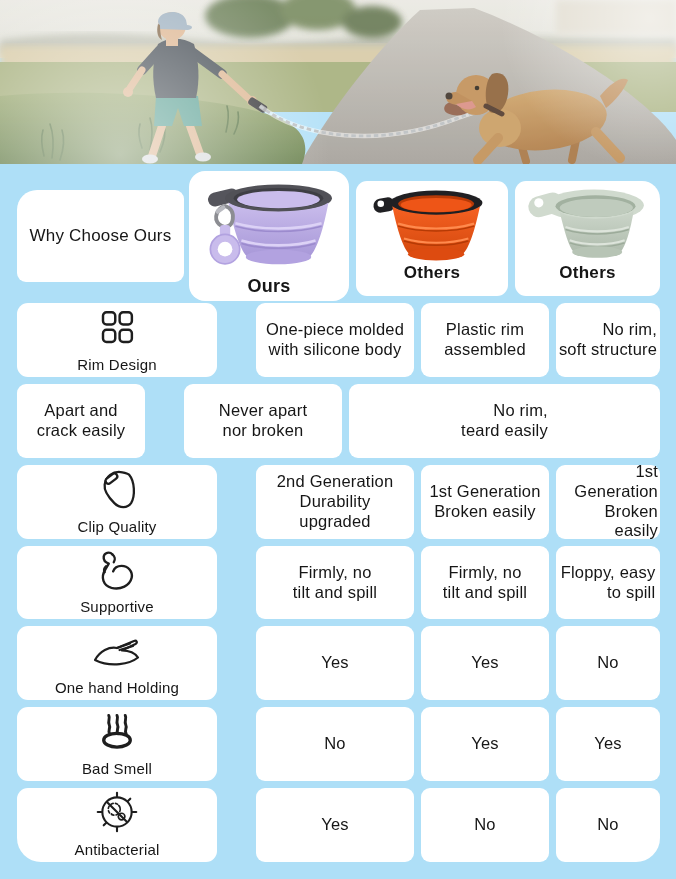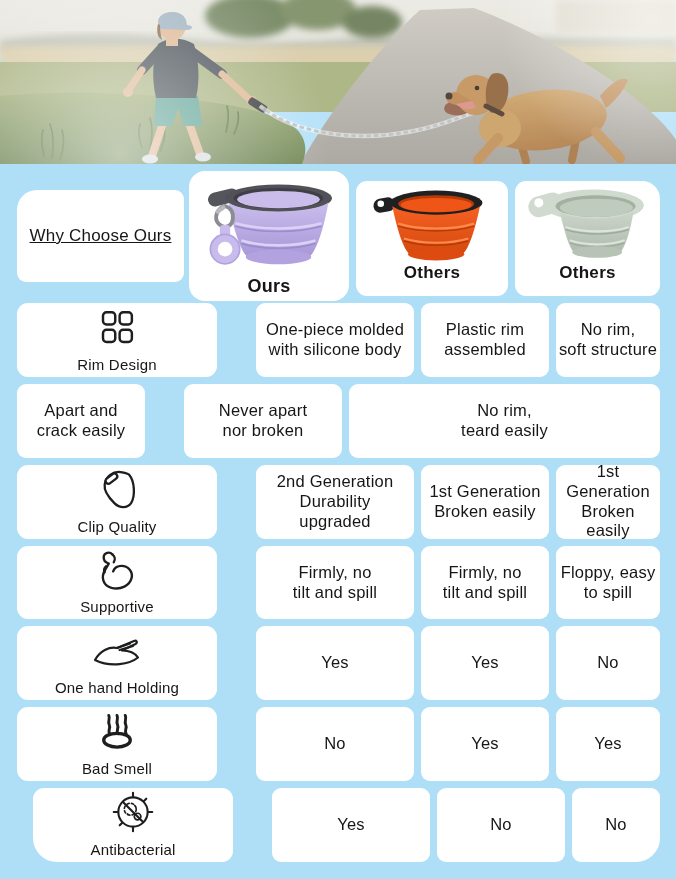--- a/index.html
+++ b/index.html
@@ -3,40 +3,40 @@
 <meta charset="utf-8">
 <style>
   html,body{margin:0;padding:0;}
   body{font-family:"Liberation Sans","DejaVu Sans",sans-serif;background:#ffffff;}
   .page{position:relative;width:676px;height:879px;overflow:hidden;background:#aedff7;}
   .hero{position:absolute;left:0;top:0;width:676px;height:164px;display:block;}
   .board{position:absolute;left:0;top:164px;right:0;bottom:0;}
   .cell{background:#ffffff;border-radius:9px;box-sizing:border-box;color:#161616;}
   
   .why-cell{position:absolute;left:17px;top:26px;width:167px;height:92px;border-top-left-radius:20px;
-            display:flex;align-items:center;justify-content:center;font-size:17px;letter-spacing:.2px;text-decoration:underline;}
+            display:flex;align-items:center;justify-content:center;font-size:17px;letter-spacing:.2px;}
   .ours-card{position:absolute;left:189px;top:7px;width:160px;height:130px;border-radius:16px;
              display:flex;flex-direction:column;align-items:center;justify-content:flex-end;padding-bottom:6px;}
   .other-card{position:absolute;top:17px;height:115px;border-radius:11px;
               display:flex;flex-direction:column;align-items:center;justify-content:flex-end;padding-bottom:15px;}
   .other-card.c2{left:356px;width:152px;}
   .other-card.c3{left:515px;width:145px;border-top-right-radius:18px;}
   .bowl{flex:0 0 auto;margin-bottom:2px;}
   .col-label{font-size:17px;font-weight:700;letter-spacing:.3px;line-height:1;}
   .ours-card .col-label{font-size:18px;}
   
   .rows{position:absolute;left:17px;right:16px;top:139px;bottom:17px;display:flex;flex-direction:column;gap:7px;}
   .row{flex:1;display:flex;gap:7px;min-height:0;}
   .feature-cell{width:200px;display:flex;flex-direction:column;align-items:center;justify-content:space-between;padding:4px 4px;border-radius:11px;}
   .feature-label{font-size:15px;margin-top:3px;letter-spacing:.2px;text-align:center;}
   .feature-icon{height:42px;display:flex;align-items:flex-end;justify-content:center;}
   .value-cell{display:flex;align-items:center;justify-content:center;text-align:center;
               font-size:16.5px;line-height:1.2;letter-spacing:.2px;white-space:pre-line;padding:2px;}
-  .v1{width:158px;margin-left:32px;} .v2{width:128px;} .v3{flex:1;}
-  .row:last-child .feature-cell{border-bottom-left-radius:24px;margin-left:16px;}
+  .v1{width:158px;margin-left:32px;} .v2{width:128px;} .v3{flex:1;text-align:right;}
+  .row:last-child .feature-cell{border-bottom-left-radius:24px;}
   .row:last-child .v3{border-bottom-right-radius:24px;}
   svg{display:block;}
 </style>
 </head>
 <body>
 
 <div class="page">
 
   <svg class="hero" viewBox="0 0 676 164" preserveAspectRatio="none">
     <defs>

